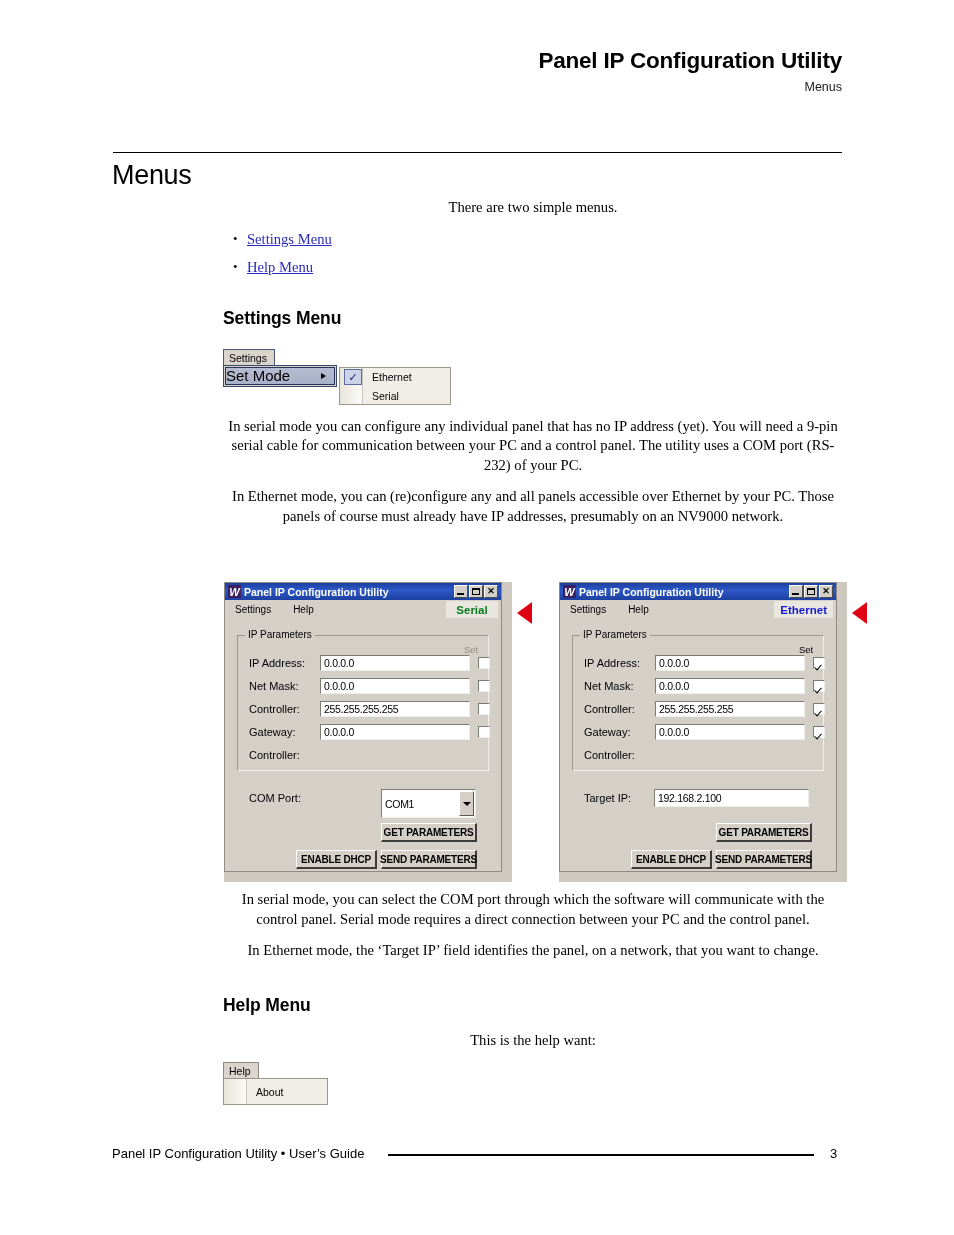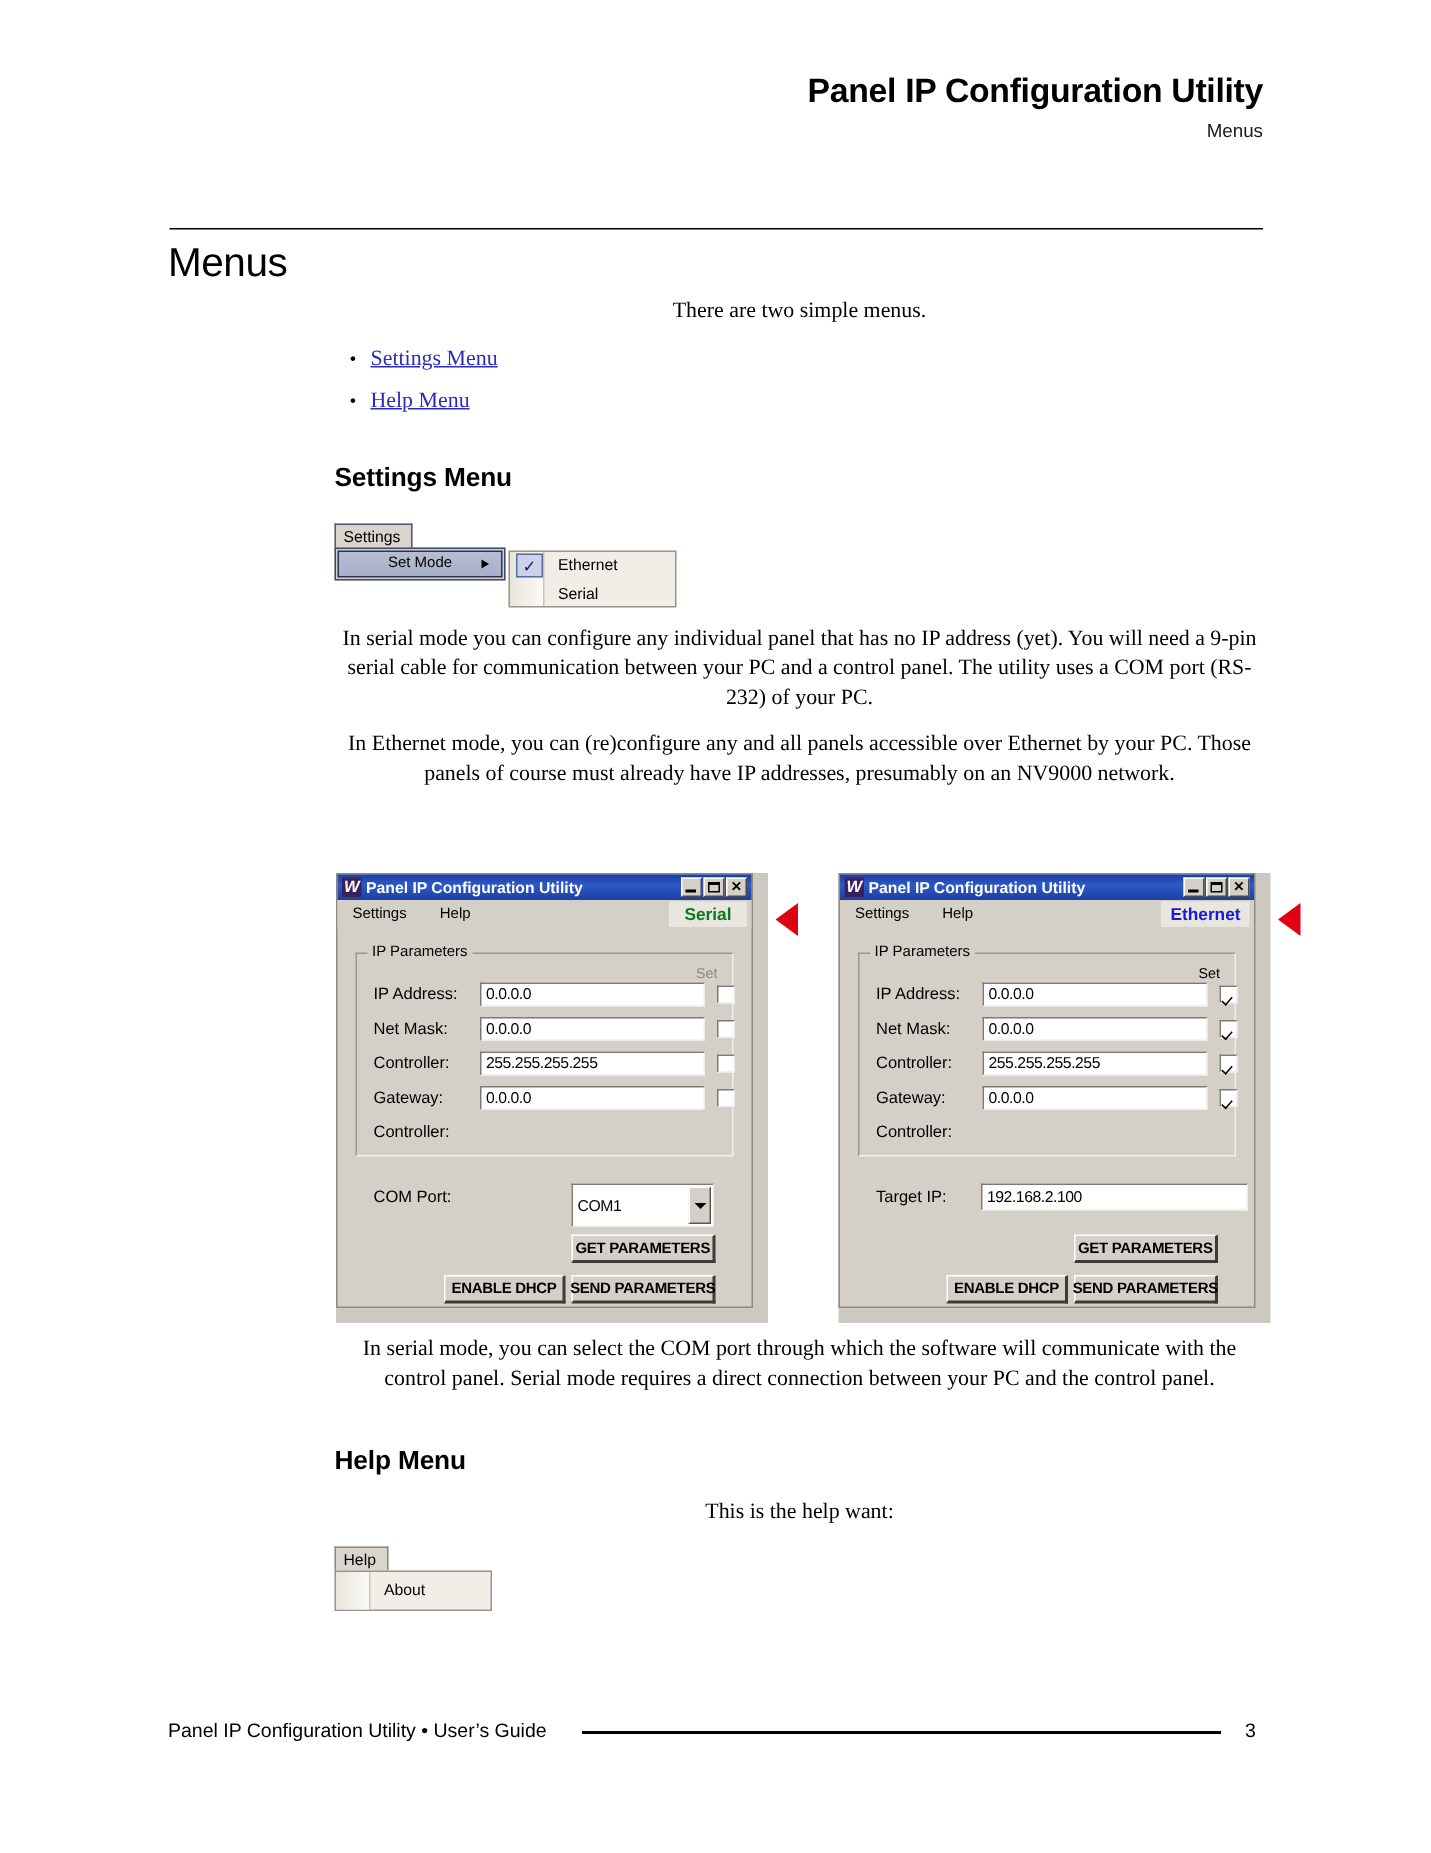--- a/index.html
+++ b/index.html
@@ -134,22 +134,21 @@
     box-sizing: border-box;
     background: #d4d0c8;
     border: 1px solid #3a4a6a;
   }
   .menu-item-hl {
     background: linear-gradient(to bottom,#b6bdd2,#a8b0c8);
     border: 1px solid #29335c;
     box-sizing: border-box;
     display: flex;
     align-items: center;
-    justify-content: center;
-    font-size: 10px;
+    font-size: 15px;
     color: #000;
     position: relative;
   }
   .submenu-arrow {
     position: absolute;
     right: 8px; top: 50%;
     transform: translateY(-50%);
     width: 0; height: 0;
     border-top: 3.5px solid transparent;
     border-bottom: 3.5px solid transparent;
@@ -603,31 +602,32 @@
     <span class="txtbox" style="left:95px; top:82px; width:150px; height:16px;">255.255.255.255</span>
     <span class="chk on" style="left:253px; top:84px;"></span>
 
     <span class="fld-label" style="left:24px; top:107px;">Gateway:</span>
     <span class="txtbox" style="left:95px; top:105px; width:150px; height:16px;">0.0.0.0</span>
     <span class="chk on" style="left:253px; top:107px;"></span>
 
     <span class="fld-label" style="left:24px; top:130px;">Controller:</span>
 
     <span class="fld-label" style="left:24px; top:173px;">Target IP:</span>
-    <span class="txtbox" style="left:94px; top:170px; width:178px; height:18px;">192.168.2.100</span>
+    <span class="txtbox" style="left:94px; top:170px; width:155px; height:18px;">192.168.2.100</span>
 
     <span class="btn" style="left:156px; top:204px; width:96px; height:19px;">GET PARAMETERS</span>
     <span class="btn" style="left:71px; top:231px; width:81px; height:19px;">ENABLE DHCP</span>
     <span class="btn" style="left:156px; top:231px; width:96px; height:19px;">SEND PARAMETERS</span>
   </div>
 </div>
 <div class="red-arrow" style="left:852px; top:602px;"></div>
 
 <div style="position:absolute; left:223px; top:890px; width:620px;">
   <p class="body">In serial mode, you can select the COM port through which the software will communicate with the control panel. Serial mode requires a direct connection between your PC and the control panel.</p>
+  <p class="body">In Ethernet mode, the ‘Target IP’ field identifies the panel, on a network, that you want to change.</p>
 
   <div style="height:22px"></div>
   <div class="h2-title">Help Menu</div>
   <div style="height:15px"></div>
   <p class="body">This is the help want:</p>
 
   <div class="menu-mock" style="height:50px; margin-top:4px;">
     <div class="menubar-tab" style="width:36px; border-color:#8e8a82;">Help</div>
     <div class="help-panel" style="left:0; top:16px; width:105px; height:27px;">
       <div class="submenu-gutter"></div>

